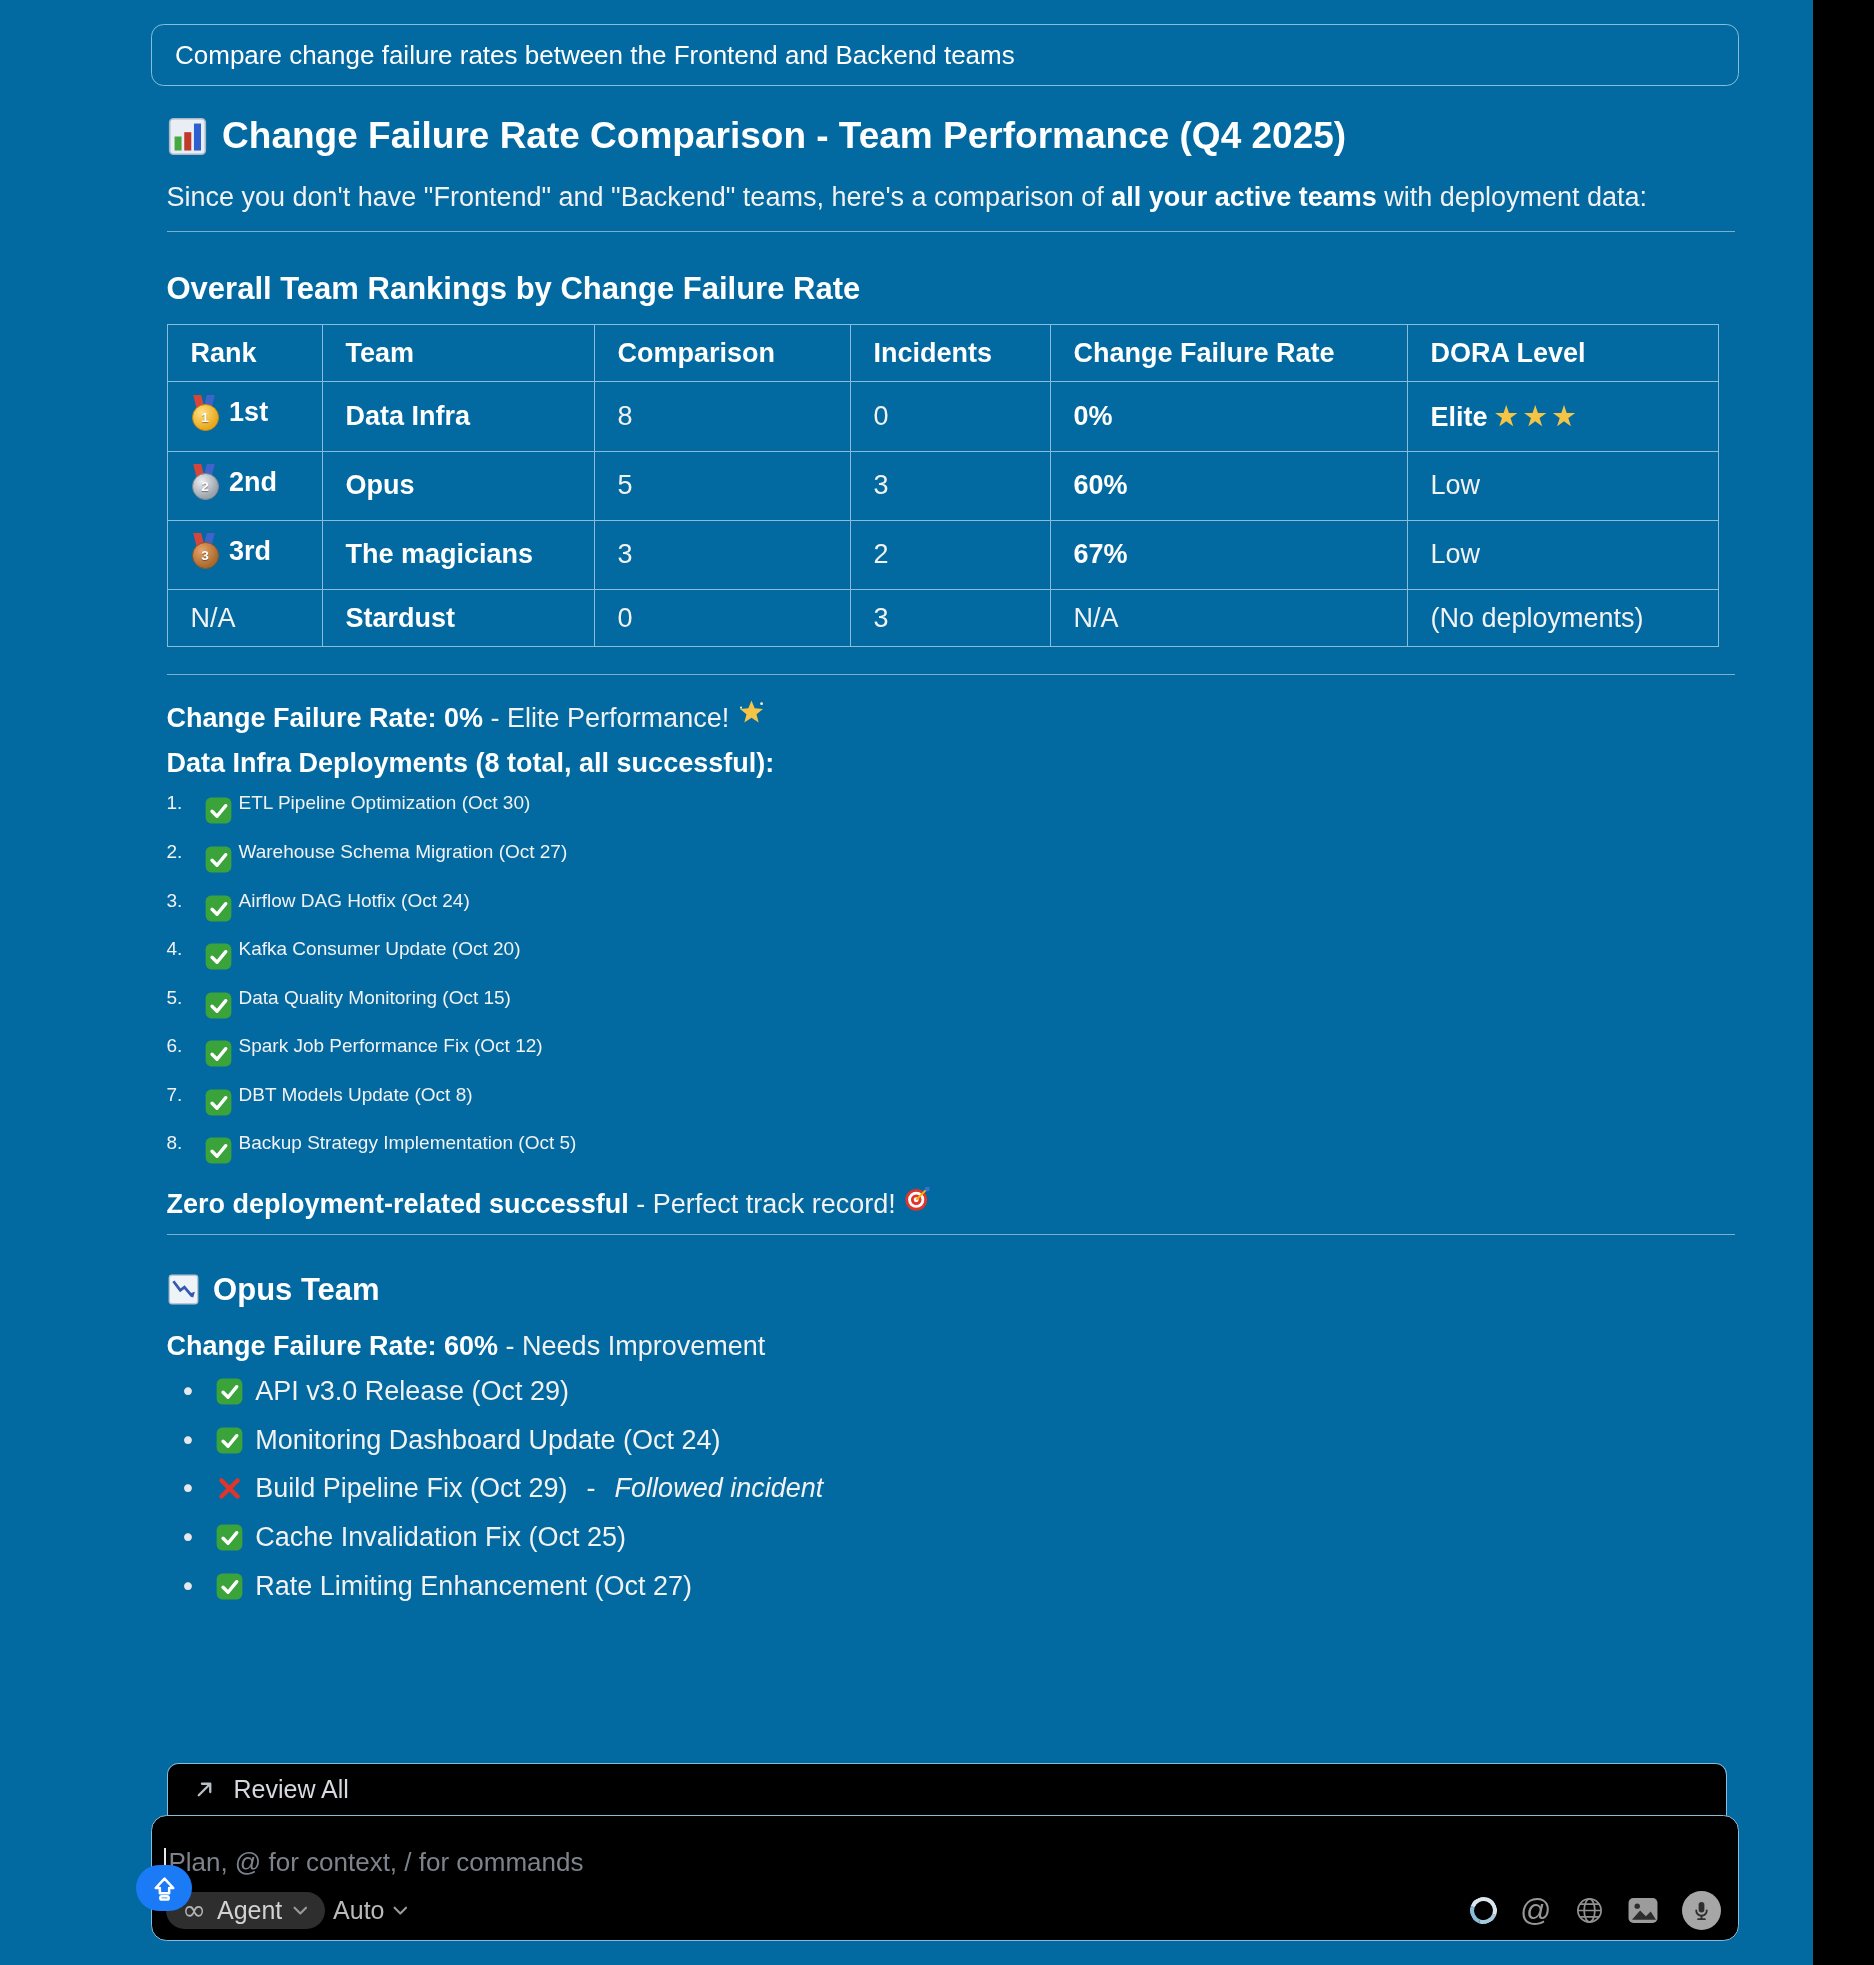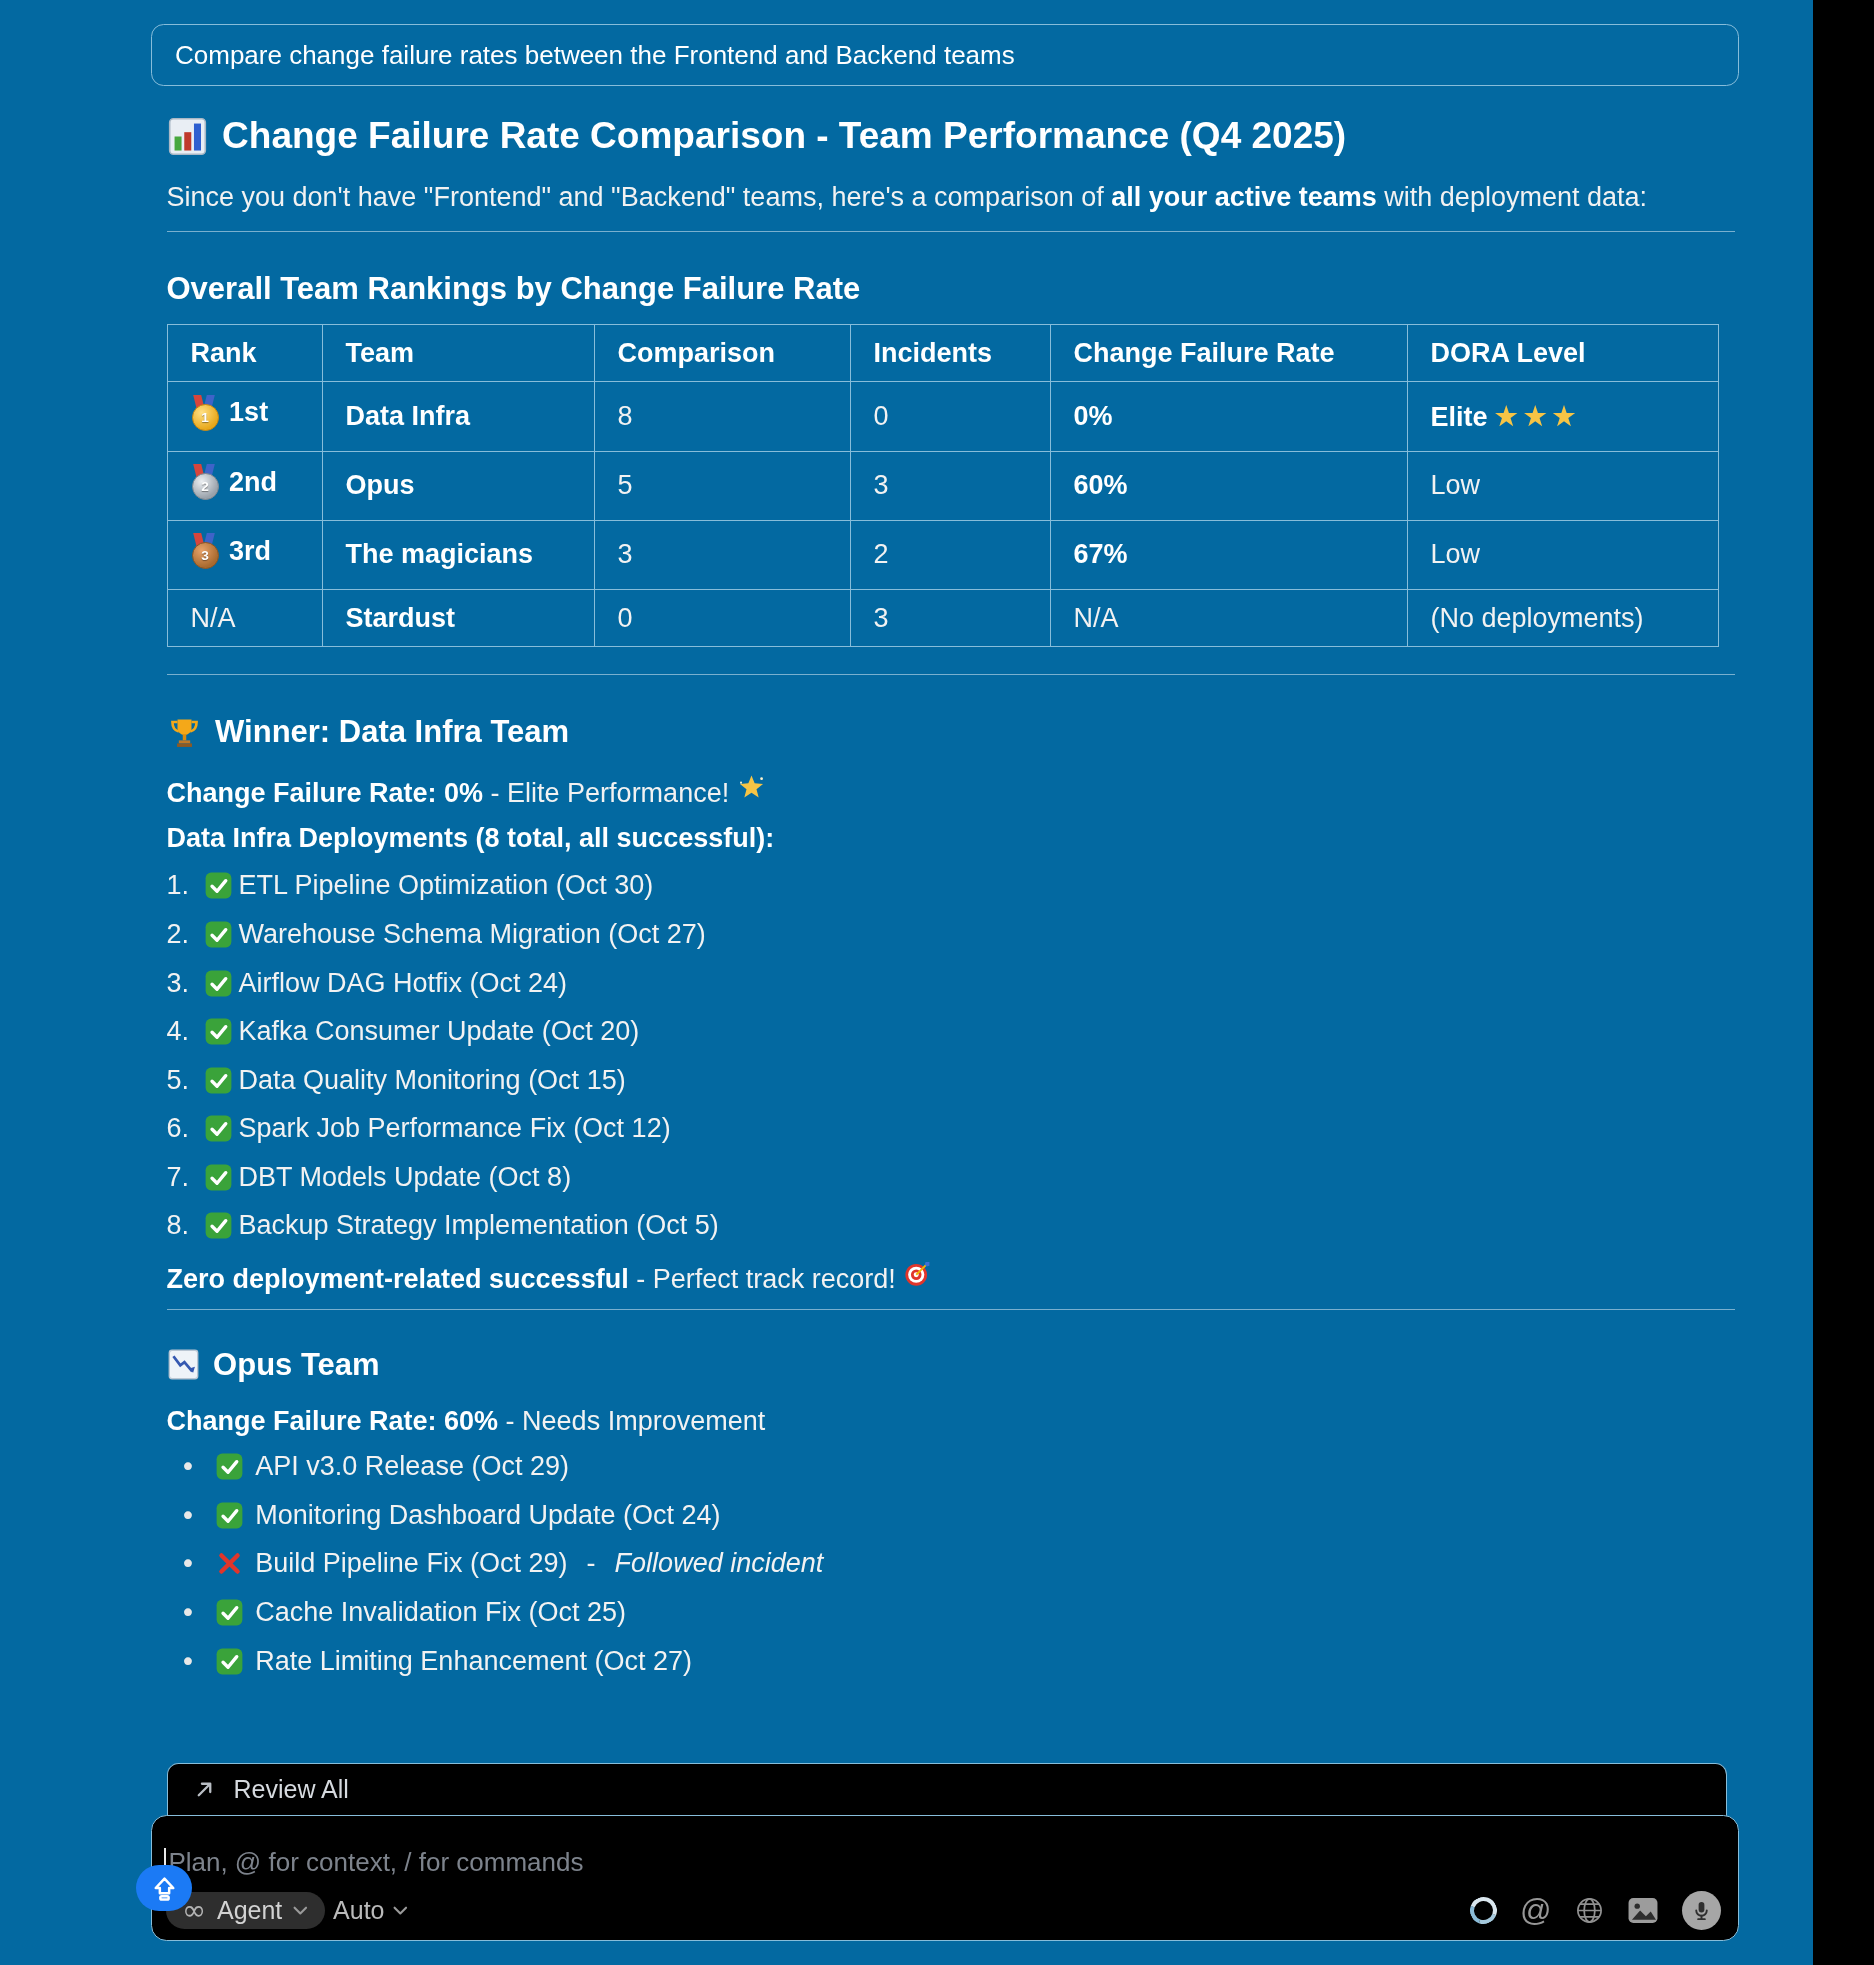--- a/index.html
+++ b/index.html
@@ -39,21 +39,21 @@
   .coin.silver{background:radial-gradient(circle at 35% 30%,#eceff2,#9aa2ab 70%);border:1px solid #7e8790;}
   .coin.bronze{background:radial-gradient(circle at 35% 30%,#e8a36a,#a96a2f 70%);border:1px solid #8a5524;}
   .stars{color:#f6c445;font-size:29px;letter-spacing:2.9px;margin-left:5.8px;font-family:"DejaVu Sans",sans-serif;}
 
   .line{font-size:27px;margin:23px 0 0;}
   .line.tight{margin-top:13.6px;}
   .line b{color:#fff;}
   .pre{white-space:pre-wrap;}
 
   ol.deploy{list-style:none;margin:13.6px 0 0;padding:0;counter-reset:li;}
-  ol.deploy li{counter-increment:li;display:flex;align-items:center;gap:6px;font-size:27px;margin-top:11.6px;height:37px;}
+  ol.deploy li{counter-increment:li;display:flex;gap:6px;font-size:19px;margin-top:11.6px;height:37px;}
   ol.deploy li::before{content:counter(li) ".";min-width:31px;color:#f2f2f2;}
   ul.deploy{list-style:none;margin:11.6px 0 0;padding:0;}
   ul.deploy li{display:flex;align-items:center;gap:11.6px;font-size:27px;margin-top:11.6px;height:37px;padding-left:13.6px;}
   ul.deploy li::before{content:"\2022";min-width:23px;color:#e8e8e8;font-family:"DejaVu Sans",sans-serif;}
   .it{font-style:italic;}
   .zero{margin-top:15.5px;}
 
   .icon{flex:none;display:inline-flex;align-items:center;justify-content:center;}
 
   
@@ -183,33 +183,20 @@
             <td><span>0</span></td>
             <td><span>3</span></td>
             <td><span>N/A</span></td>
             <td><span>(No deployments)</span></td>
           </tr>
         </tbody>
       </table>
 
       <hr class="hr2">
 
-      <h2>
-        <span class="icon">
-          <svg width="35" height="35" viewBox="0 0 40 40">
-              <path d="M12 5h16v10a8 8 0 0 1-16 0z" fill="#f4a819"></path>
-              <path d="M12 8H6.2c0 6.2 2.8 9.8 7.2 10.8" stroke="#f4a819" stroke-width="3" fill="none"></path>
-              <path d="M28 8h5.8c0 6.2-2.8 9.8-7.2 10.8" stroke="#f4a819" stroke-width="3" fill="none"></path>
-              <rect x="18" y="22" width="4" height="7" fill="#d88c10"></rect>
-              <path d="M13.5 29h13v3.5h-13z" fill="#c17a28"></path>
-              <path d="M11.5 32.5h17v4h-17z" fill="#8d5a24"></path>
-            </svg>
-        </span>
-        <span>Winner: Data Infra Team</span>
-      </h2>
 
       <p class="line"><b class="pre">Change Failure Rate: 0%</b><span class="pre"> - Elite Performance! </span><span class="icon">
             <svg width="29" height="29" viewBox="0 0 36 36">
               <path d="M18 3l3.9 9.8 10.4.7-8.1 6.7 2.7 10.1-8.9-5.7-8.9 5.7 2.7-10.1-8.1-6.7 10.4-.7z" fill="#f6c445"></path>
               <circle cx="30.5" cy="7" r="1.7" fill="#fdf3cf"></circle>
               <circle cx="5" cy="12" r="1.3" fill="#fdf3cf"></circle>
             </svg>
           </span></p>
 
       <p class="line tight"><b>Data Infra Deployments (8 total, all successful):</b></p>

